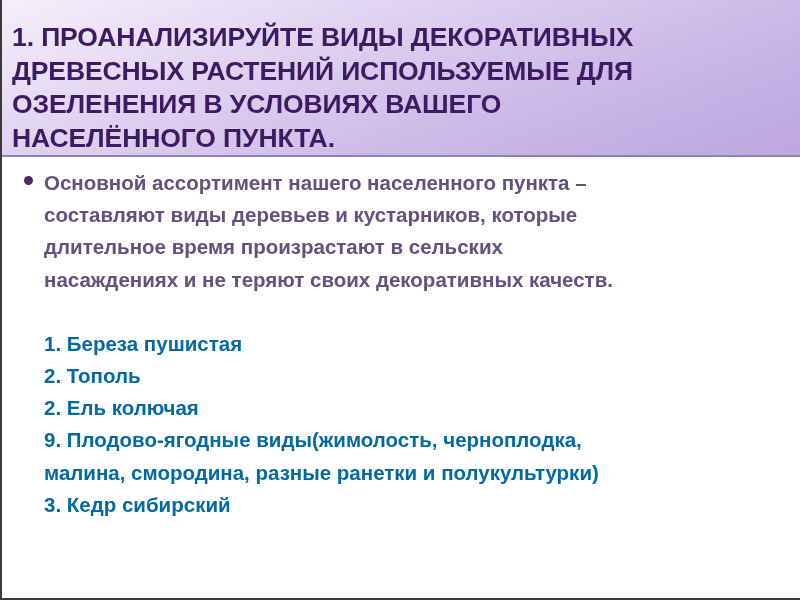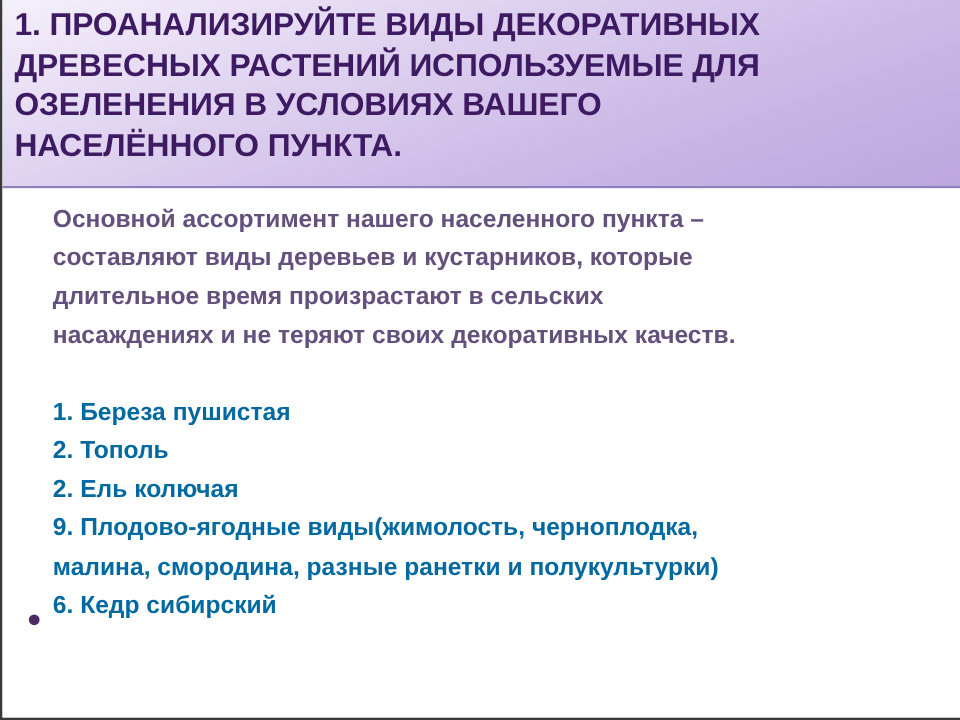--- a/index.html
+++ b/index.html
@@ -35,21 +35,21 @@
         #cfbde8 62%,
         #c4b0e2 82%,
         #bda7df 100%);
     box-sizing: border-box;
     border-bottom: 2px solid #8f7fba;
   }
 
   #title-text {
     position: absolute;
     left: 10px;
-    top: 4px;
+    top: 21px;
     width: 760px;
     margin: 0;
     font-size: 26.5px;
     font-weight: bold;
     line-height: 33.5px;
     letter-spacing: -0.1px;
     color: #3d1a62;
     text-transform: uppercase;
     white-space: pre-line;
   }
@@ -63,21 +63,21 @@
     height: 441px;
     background: #ffffff;
   }
 
   #bullet-block {
     position: absolute;
     left: 22px;
     top: 10px;
     width: 760px;
     display: flex;
-    align-items: flex-end;
+    align-items: flex-start;
   }
 
   #bullet-marker {
     flex: 0 0 auto;
     width: 9px;
     height: 9px;
     margin-top: 9px;
     margin-right: 11px;
     border-radius: 50%;
     background: #4b2b63;
@@ -136,20 +136,20 @@
 составляют виды деревьев и кустарников, которые
 длительное время произрастают в сельских
 насаждениях и не теряют своих декоративных качеств.</p>
 
         <ol id="species-list">
           <li>1. Береза пушистая</li>
           <li>2. Тополь</li>
           <li>2. Ель колючая</li>
           <li>9. Плодово-ягодные виды(жимолость, черноплодка,
 малина, смородина, разные ранетки и полукультурки)</li>
-          <li>6. Кедр сибирский</li>
+          <li>3. Кедр сибирский</li>
         </ol>
 
       </div>
     </div>
 
   </div>
 </div>
 
 </body></html>

